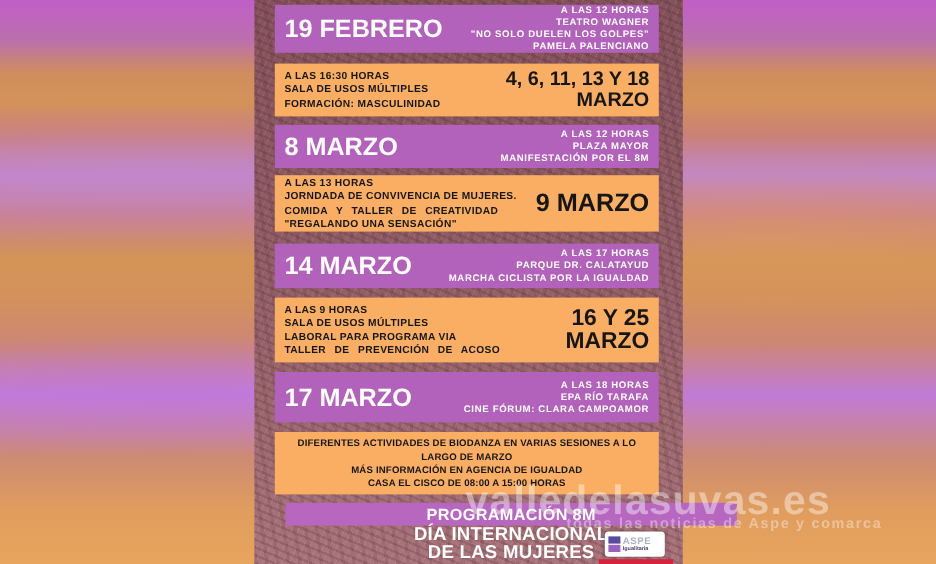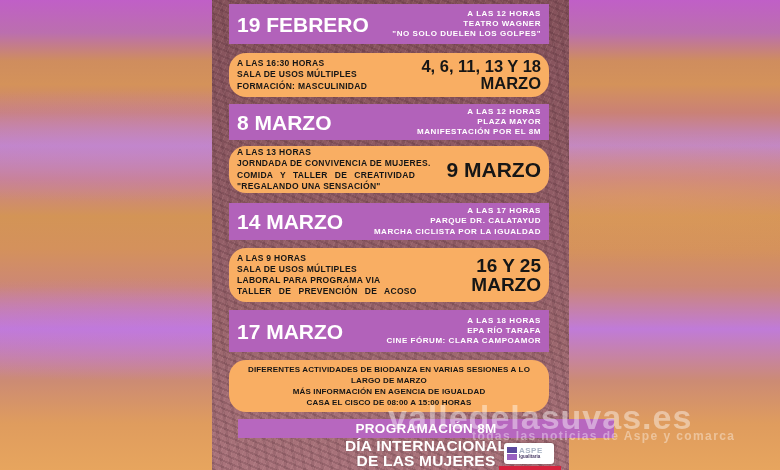--- a/index.html
+++ b/index.html
@@ -23,21 +23,21 @@
           background:linear-gradient(180deg,#85525b 0%,#915d66 45%,#9d686f 75%,#aa747c 100%);}
   .poster::after{content:"";position:absolute;inset:0;pointer-events:none;
       background-image:
         repeating-linear-gradient(23deg, rgba(56,24,34,0.16) 0 2px, rgba(0,0,0,0) 2px 6px),
         repeating-linear-gradient(-64deg, rgba(255,224,214,0.07) 0 1px, rgba(0,0,0,0) 1px 5px),
         repeating-linear-gradient(82deg, rgba(47,18,28,0.10) 0 3px, rgba(0,0,0,0) 3px 9px);}
 
   .row{position:absolute;left:17px;width:320px;box-sizing:border-box;display:flex;
        align-items:center;justify-content:space-between;padding:2px 8px;z-index:2;}
   .row.purple{background:#b262ba;color:#ffffff;}
-  .row.orange{background:#f9ae63;color:#161616;border-radius:17px;}
+  .row.orange{background:#f9ae63;color:#161616;}
 
   .date-big{font-weight:bold;font-size:21px;line-height:1;white-space:nowrap;}
   .date-stack{font-weight:bold;text-align:right;line-height:1.02;white-space:nowrap;}
   .date-stack.sz-r2{font-size:16.5px;margin-left:48px;}
   .date-stack.sz-r6{font-size:19px;}
 
   .details{display:flex;flex-direction:column;justify-content:center;}
   .details.right{text-align:right;justify-content:space-between;}
   .details.left{text-align:left;}
   .detail-line{font-weight:bold;font-size:8px;letter-spacing:0.55px;line-height:1.28;white-space:nowrap;}
@@ -87,20 +87,21 @@
   <div class="bg"></div>
 
   <div class="poster">
 
     <div class="row purple r1">
       <div class="date-big">19 FEBRERO</div>
       <div class="details right">
         <div class="detail-line">A LAS 12 HORAS</div>
         <div class="detail-line">TEATRO WAGNER</div>
         <div class="detail-line">"NO SOLO DUELEN LOS GOLPES"</div>
+        <div class="detail-line">PAMELA PALENCIANO</div>
       </div>
     </div>
 
     <div class="row orange r2">
       <div class="details left">
         <div class="detail-line">A LAS 16:30 HORAS</div>
         <div class="detail-line">SALA DE USOS MÚLTIPLES</div>
         <div class="detail-line">FORMACIÓN: MASCULINIDAD</div>
       </div>
       <div class="date-stack sz-r2">

